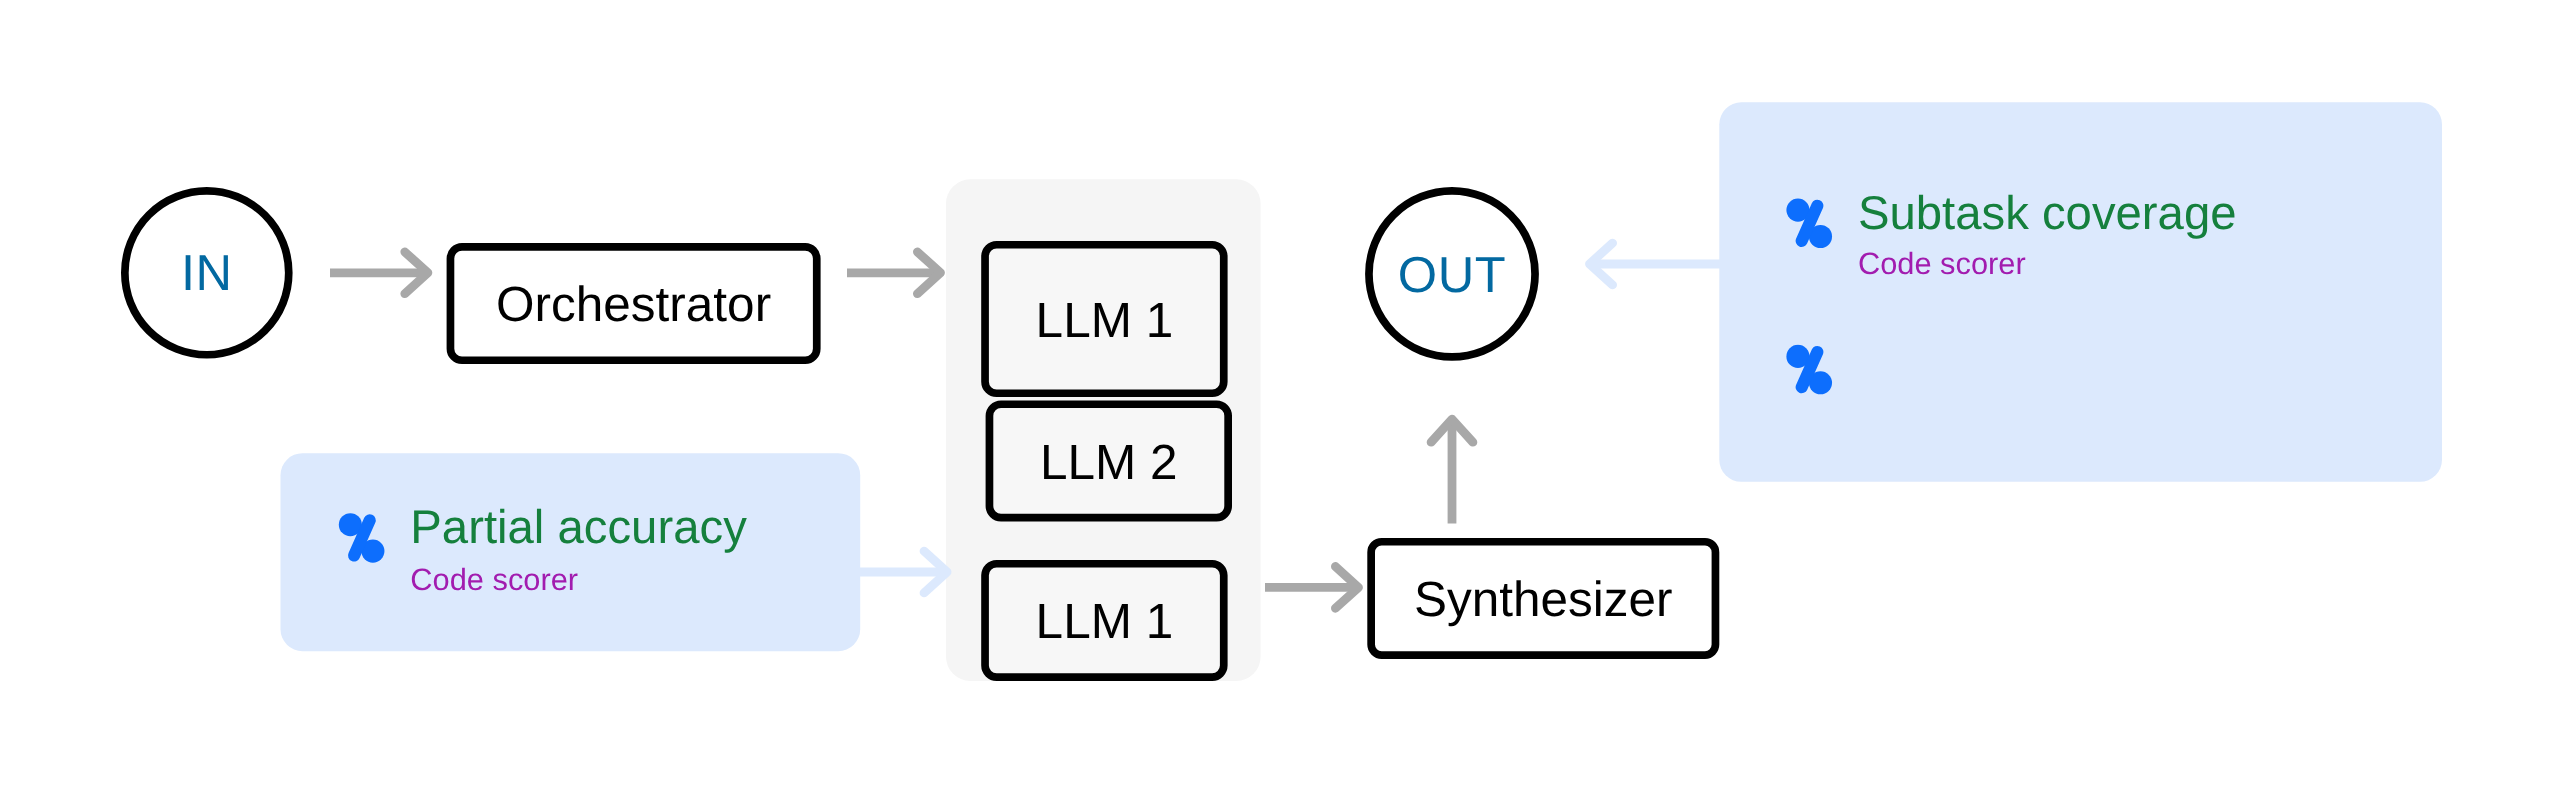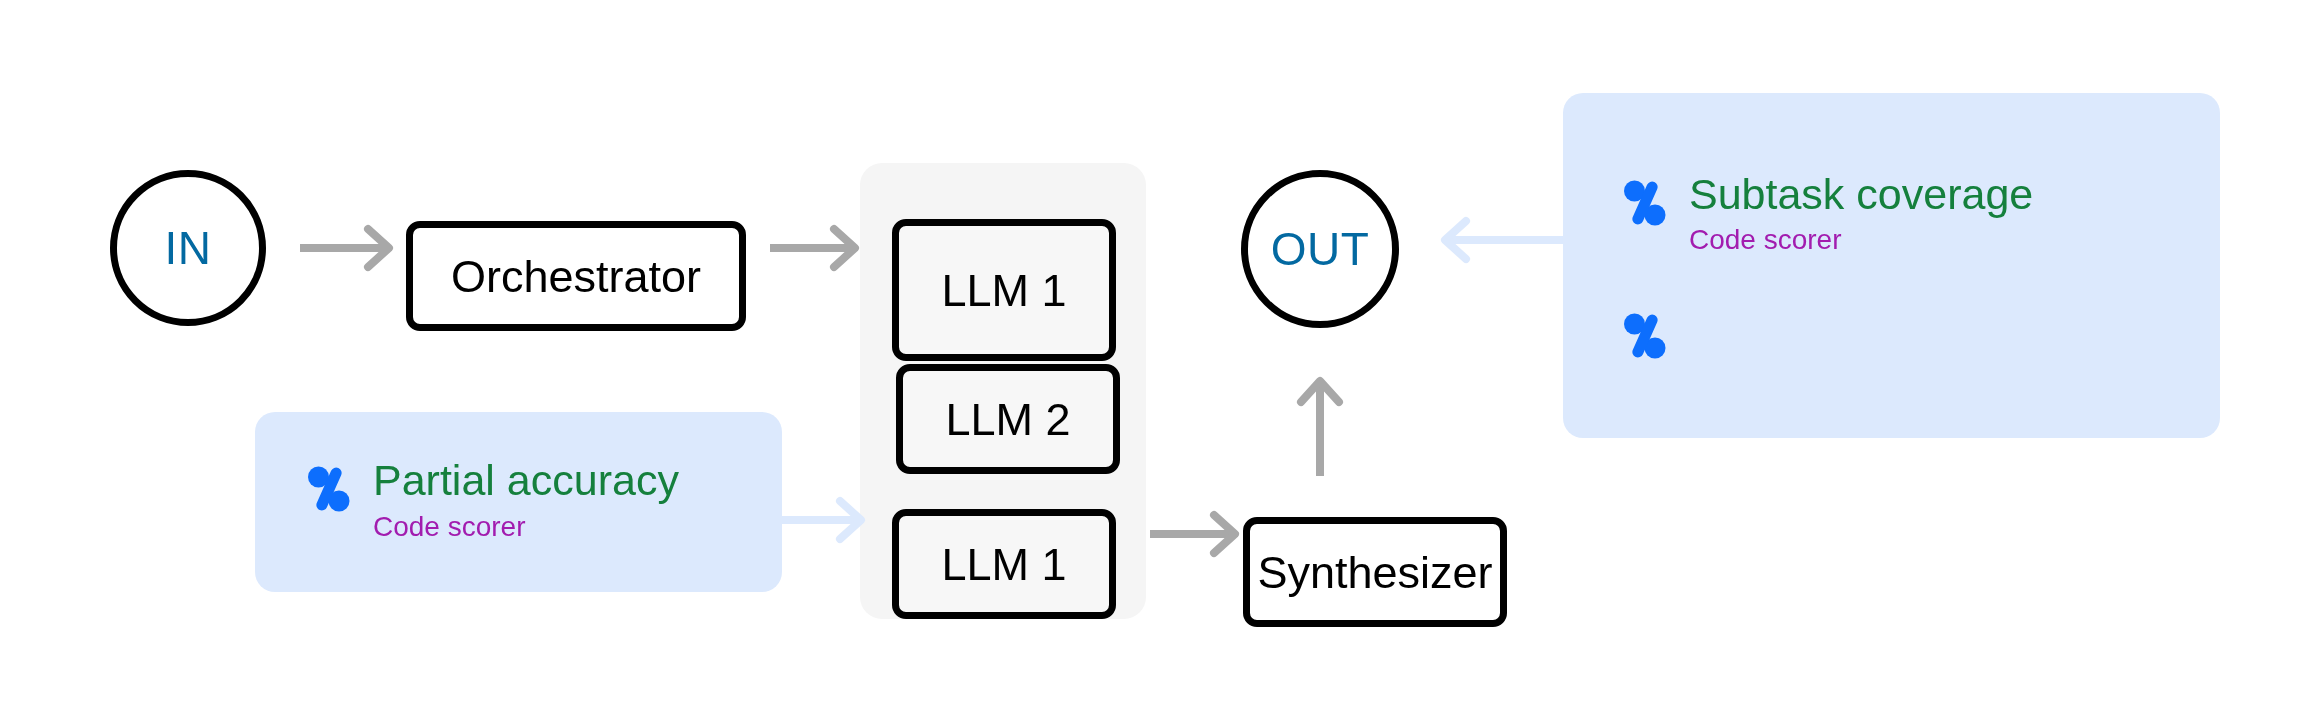--- a/index.html
+++ b/index.html
@@ -145,21 +145,21 @@
     </div>
   </div>
 
   <div class="connector" style="left:1150px; top:511px; width:96px; height:46px;">
     <svg width="96" height="46" viewBox="0 0 96 46" aria-hidden="true">
       <line x1="0" y1="23" x2="84" y2="23" stroke="#a8a8a8" stroke-width="8" stroke-linecap="butt"></line>
       <polyline points="64,4 85,23 64,42" fill="none" stroke="#a8a8a8" stroke-width="8" stroke-linecap="round" stroke-linejoin="round"></polyline>
     </svg>
   </div>
 
-  <div class="abs box-node" style="left:1243px; top:488px; width:264px; height:110px;">
+  <div class="abs box-node" style="left:1243px; top:460px; width:320px; height:110px;border-radius:13px;">
     <span class="node-label">Synthesizer</span>
   </div>
 
   <div class="connector" style="left:1297px; top:372px; width:46px; height:104px;">
     <svg width="46" height="104" viewBox="0 0 46 104" aria-hidden="true">
       <line x1="23" y1="104" x2="23" y2="10" stroke="#a8a8a8" stroke-width="8" stroke-linecap="butt"></line>
       <polyline points="4,30 23,9 42,30" fill="none" stroke="#a8a8a8" stroke-width="8" stroke-linecap="round" stroke-linejoin="round"></polyline>
     </svg>
   </div>
 

